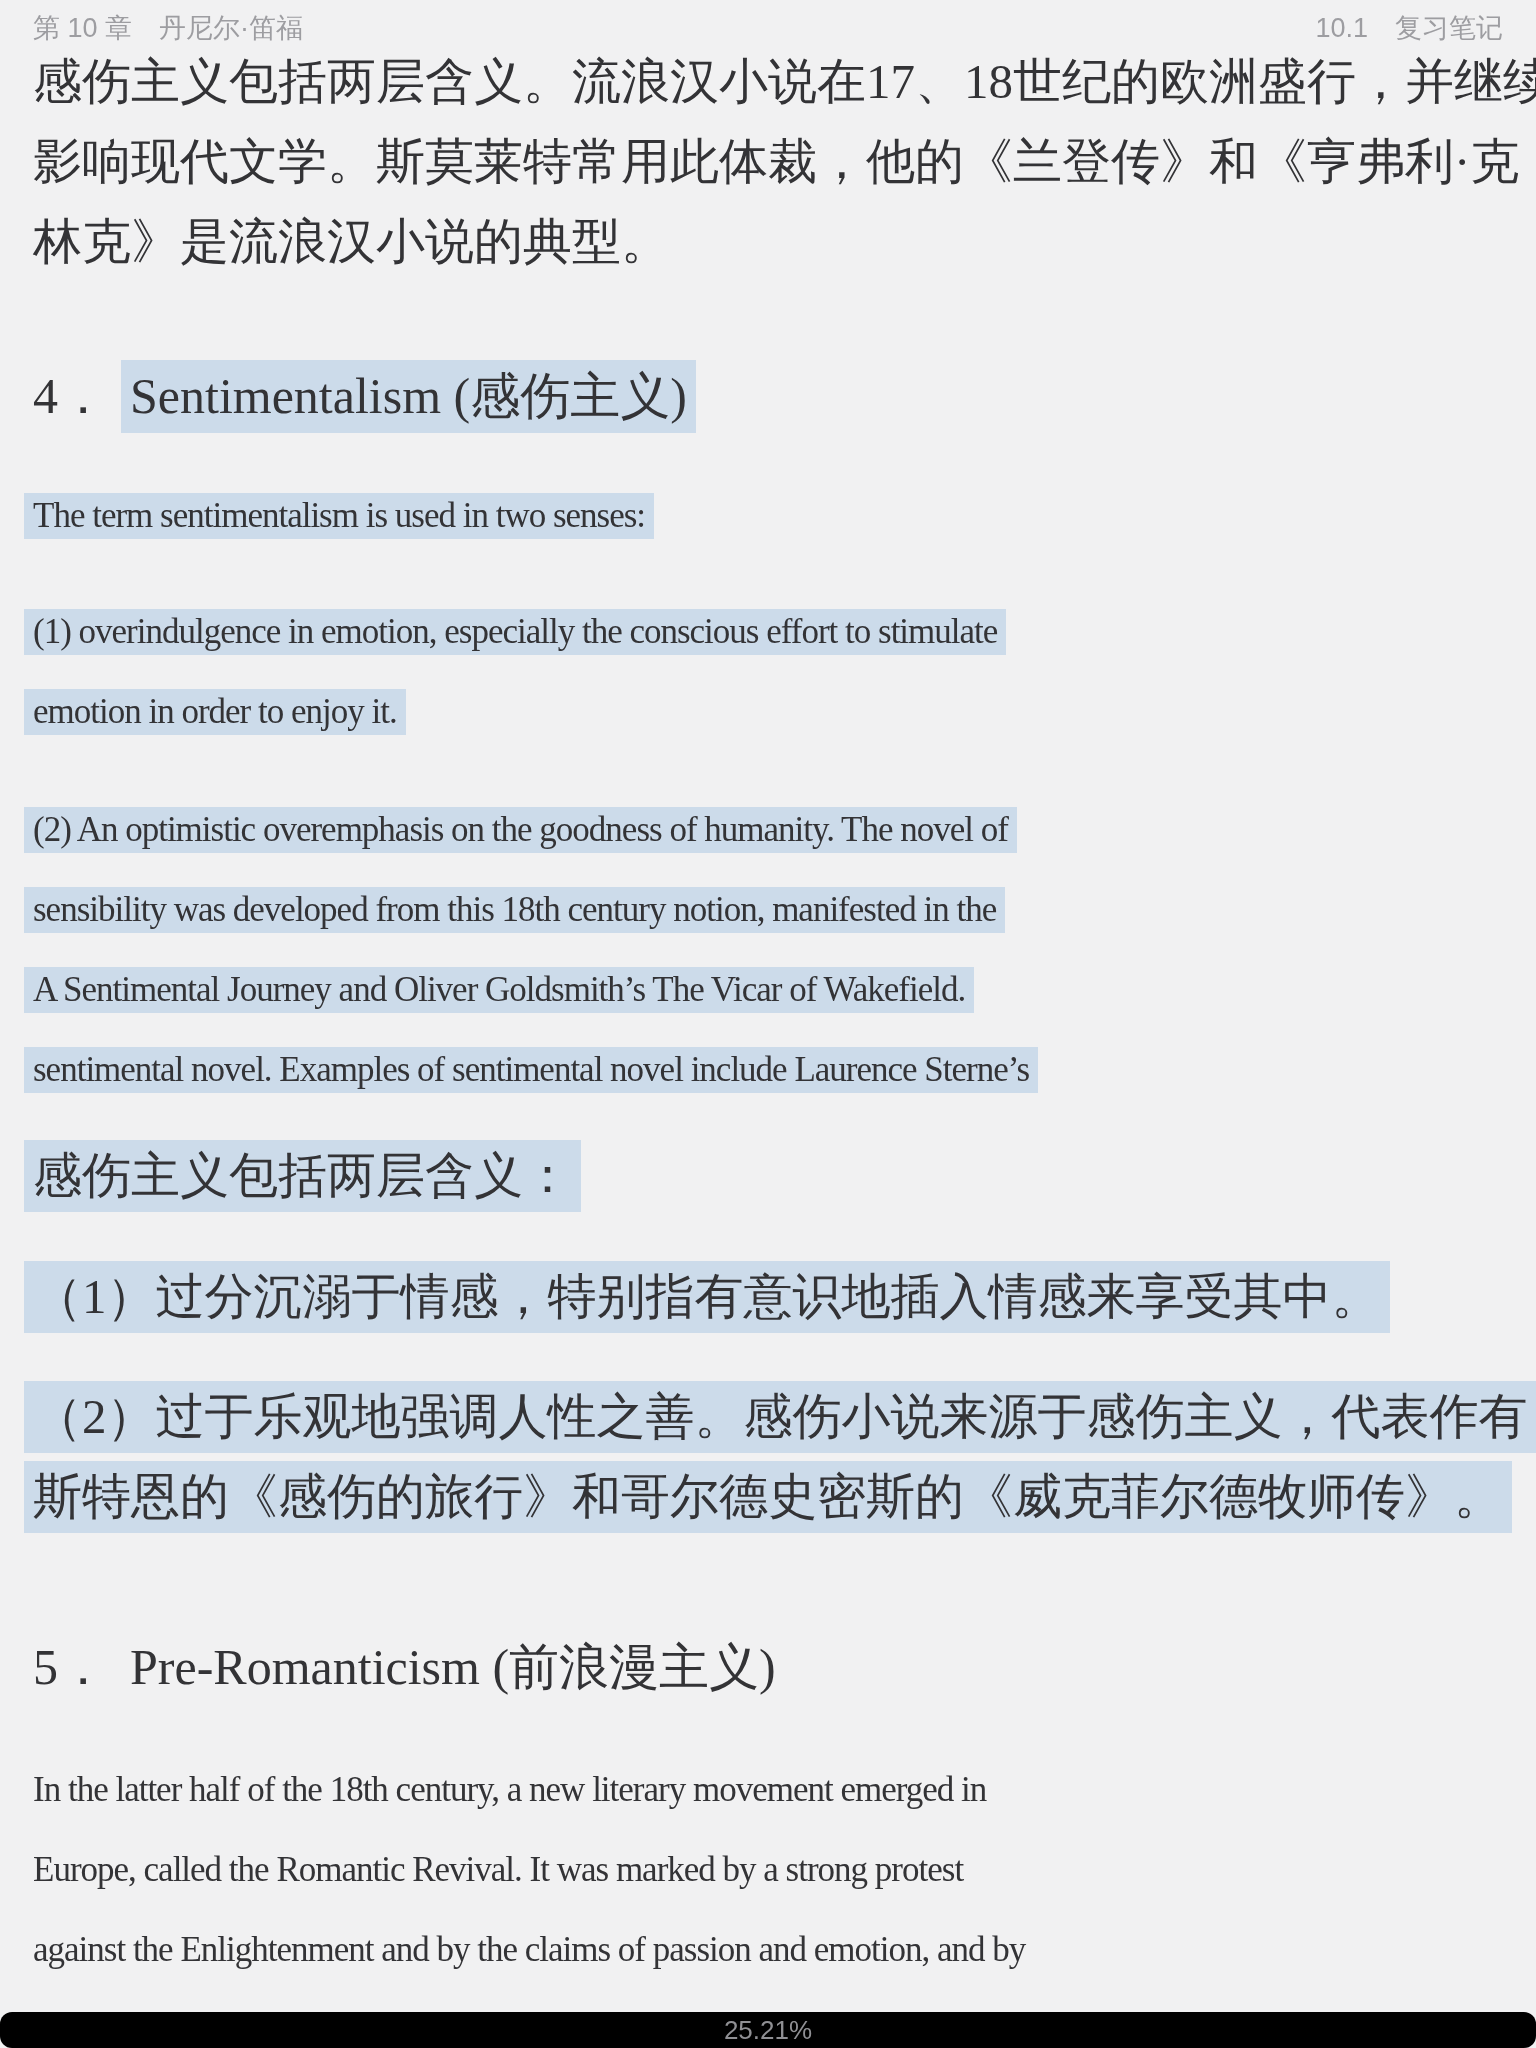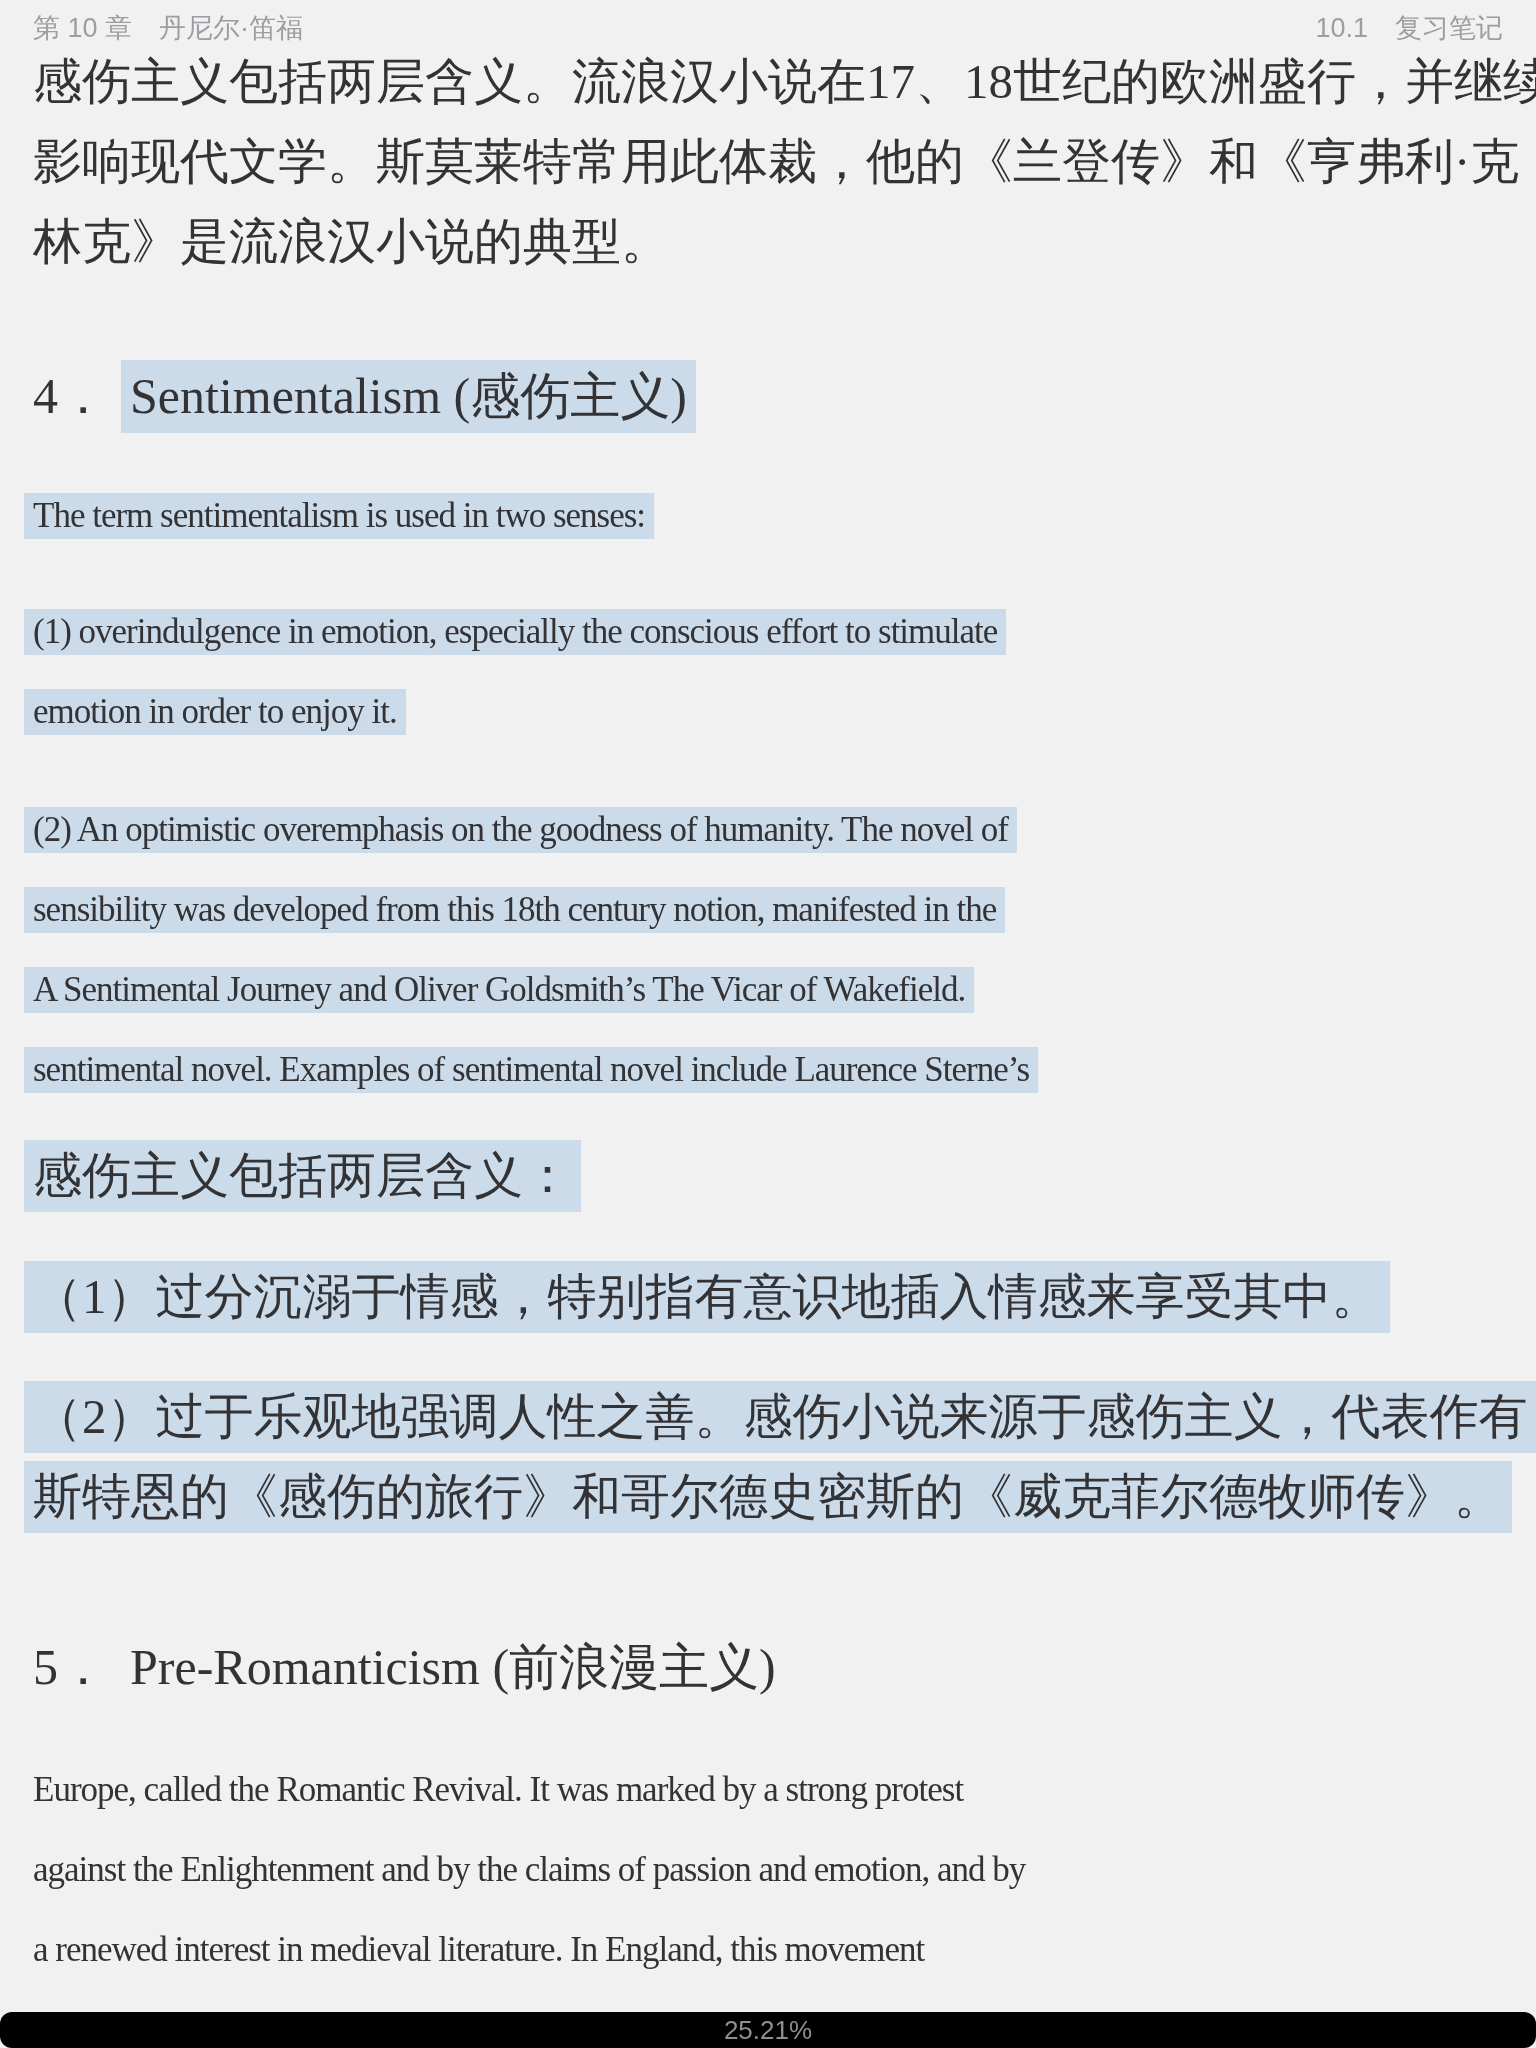--- a/index.html
+++ b/index.html
@@ -134,20 +134,23 @@
         </div>
     </div>
 
     <div class="line heading m-h5">
       <span class="num">5．</span>
         <span>Pre-Romanticism (前浪漫主义)</span>
     </div>
 
     <div class="para en m-pre">
       <div class="line">
+          <span>In the latter half of the 18th century, a new literary movement emerged in</span>
+        </div>
+      <div class="line">
           <span>Europe, called the Romantic Revival. It was marked by a strong protest</span>
         </div>
       <div class="line">
           <span>against the Enlightenment and by the claims of passion and emotion, and by</span>
         </div>
       <div class="line">
           <span>a renewed interest in medieval literature. In England, this movement</span>
         </div>
     </div>
 

